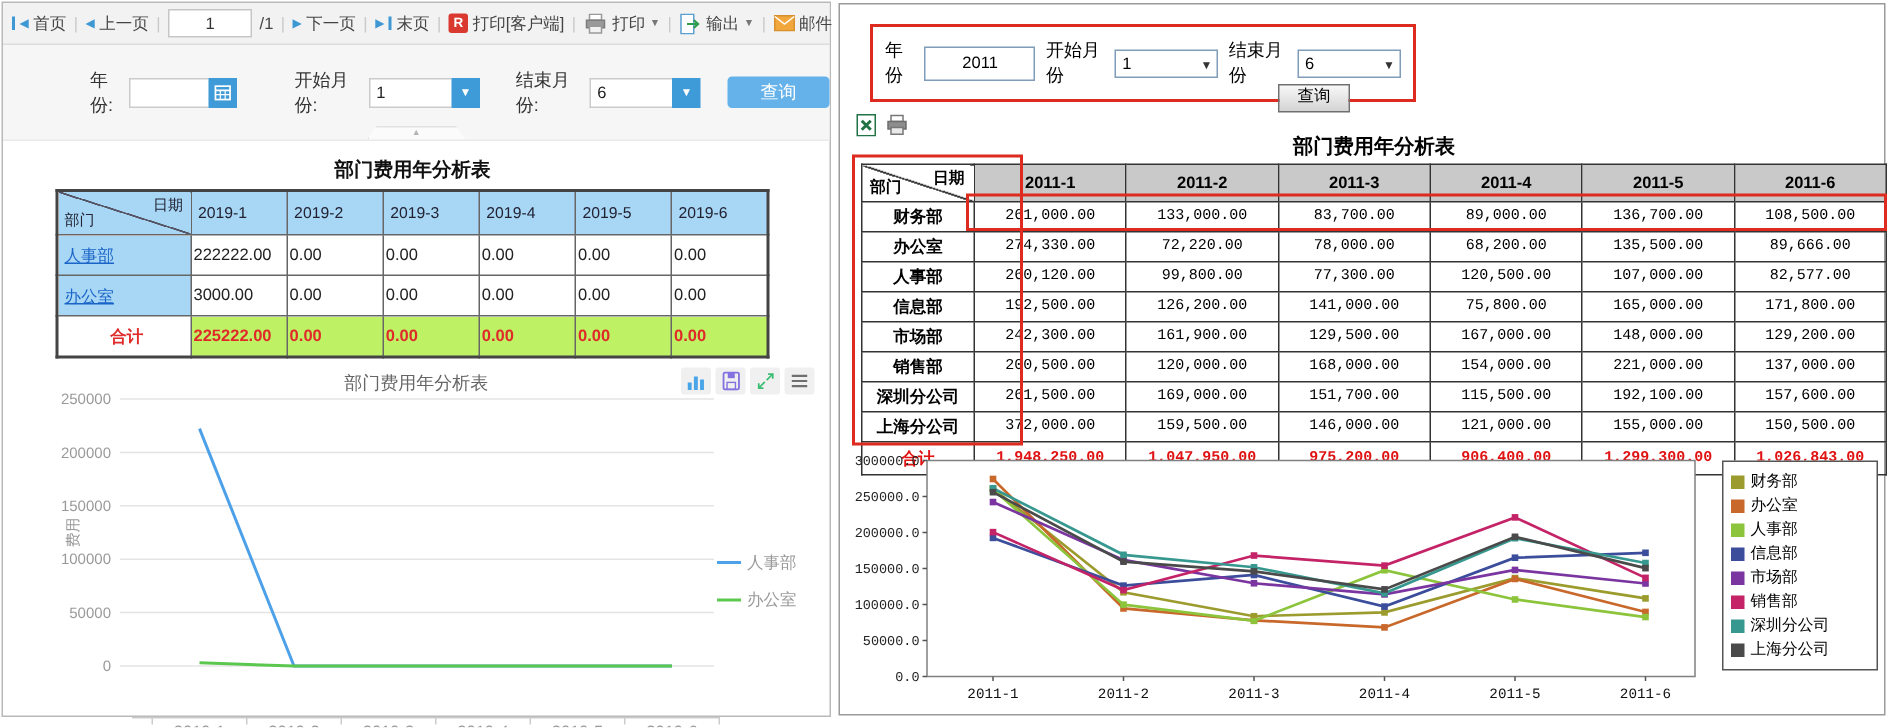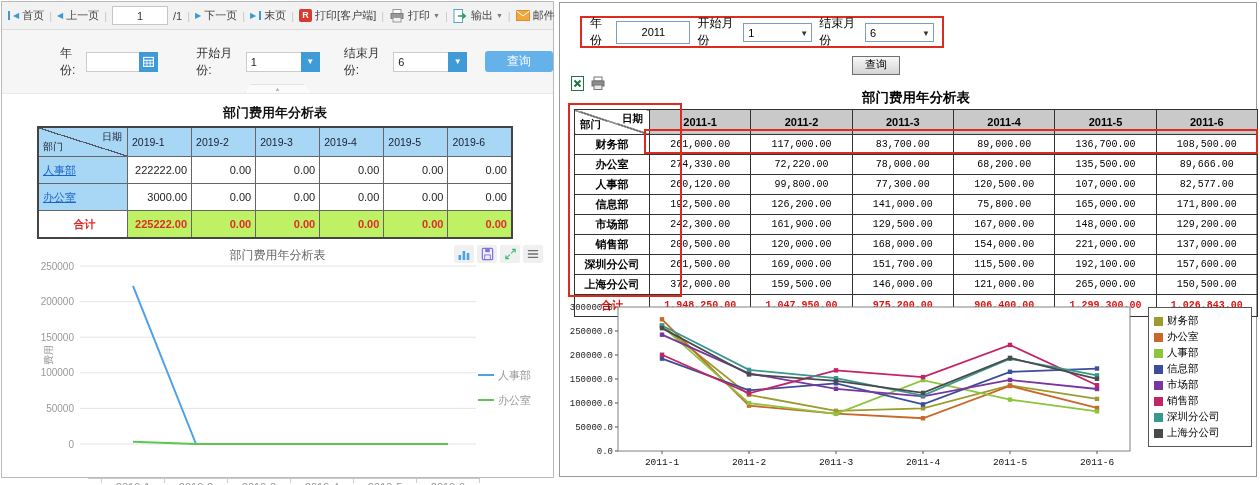--- a/index.html
+++ b/index.html
@@ -24,32 +24,32 @@
   .q-btn{margin-left:18px;width:70px;height:21px;background:#65b2ea;color:#fff;border:none;border-radius:3px;font-size:12px;cursor:pointer;}
   .collapse-handle{position:absolute;bottom:0;left:50%;transform:translateX(-50%);width:64px;height:8px;background:#fbfbfb;border:1px solid #e2e2e2;border-bottom:none;clip-path:polygon(0 100%,10% 0,90% 0,100% 100%);text-align:center;font-size:6px;line-height:8px;color:#b5b5b5;}
   .lp-ttl{width:476px;margin:10px 0 4px 35px;text-align:center;font-weight:bold;font-size:13px;color:#111;}
   table.ltable{margin-left:35px;border-collapse:collapse;table-layout:fixed;width:476px;font-size:11px;border:2px solid #444;}
   .ltable th,.ltable td{border:1px solid #666;height:24px;overflow:hidden;}
   .ltable thead th{background:#a7d7f5;font-weight:normal;color:#223;height:26px;font-size:10.5px;text-align:left;padding-left:4px;}
   .ltable th.corner{position:relative;padding:0;background-color:#a7d7f5;background-image:linear-gradient(to top right,transparent calc(50% - 0.6px),#556 calc(50% - 0.6px),#556 calc(50% + 0.6px),transparent calc(50% + 0.6px));}
   .c-top{position:absolute;top:2px;right:5px;font-size:10px;}
   .c-bot{position:absolute;bottom:2px;left:4px;font-size:10px;}
   .ltable td.dept{background:#a7d7f5;text-align:left;padding-left:4px;}
-  .ltable td.val{text-align:right;padding-right:4px;color:#222;background:#fff;}
+  .ltable td.val{padding-right:4px;color:#222;background:#fff;}
   .ltable .dept a{color:#1b64c8;text-decoration:underline;cursor:pointer;}
   .ltable tr.total td{color:#e02a2a;font-weight:bold;background:#bef264;}
   .ltable tr.total td.tlabel{text-align:center;}
   .lp-chart{position:relative;margin-top:6px;height:250px;}
   .lp-chart-title{position:absolute;top:2px;left:0;right:0;text-align:center;font-size:12px;color:#666;}
   .lp-tools{position:absolute;top:0;right:10px;display:flex;gap:3px;}
   .tool{width:20px;height:18px;background:#f0f0f0;border-radius:2px;display:flex;align-items:center;justify-content:center;cursor:pointer;}
   #lchart{position:absolute;left:12px;top:12px;}
   
   .rp{left:559px;top:2px;width:698px;height:475px;border:1px solid #9a9a9a;font-size:12px;color:#000;}
-  .rp-formbox{position:absolute;left:20px;top:13px;width:364px;height:32px;border:2px solid #dd2b20;display:flex;align-items:center;padding:0 8px;gap:7px;box-sizing:border-box;}
+  .rp-formbox{position:absolute;left:20px;top:13px;width:364px;height:52px;border:2px solid #dd2b20;display:flex;align-items:center;padding:0 8px;gap:7px;box-sizing:border-box;}
   .rp-year{width:68px;height:19px;border:1px solid #7f9db9;text-align:center;font-size:11px;}
   .rp-select{position:relative;width:84px;height:19px;border:1px solid #7f9db9;background:#fff;line-height:19px;padding-left:4px;font-size:11px;box-sizing:border-box;cursor:pointer;}
   .rp-caret{position:absolute;right:3px;top:0;font-size:8px;color:#333;}
   .rp-query{position:absolute;left:292px;top:53px;width:46px;height:17px;border:1px solid #707070;background:linear-gradient(#f8f8f8,#d4d4d4);font-size:11px;line-height:15px;text-align:center;cursor:pointer;}
   .rp-icons{position:absolute;left:10px;top:73px;display:flex;gap:5px;align-items:center;}
   .rp-ttl{position:absolute;top:86px;left:14px;width:684px;text-align:center;font-weight:bold;font-size:13.5px;}
   table.rtable{position:absolute;top:106px;left:14px;width:684px;border-collapse:collapse;table-layout:fixed;}
   .rtable th,.rtable td{border:1px solid #333;height:17px;overflow:hidden;}
   .rtable thead th{background:#c9c9c9;height:22px;font-size:11px;font-weight:bold;}
   .rtable th.corner{position:relative;background-color:#fff;background-image:linear-gradient(to top right,transparent calc(50% - 0.6px),#333 calc(50% - 0.6px),#333 calc(50% + 0.6px),transparent calc(50% + 0.6px));}
@@ -317,21 +317,21 @@
             <th>2011-3</th>
             <th>2011-4</th>
             <th>2011-5</th>
             <th>2011-6</th>
           </tr>
         </thead>
       <tbody>
           <tr>
             <td class="dept">财务部</td>
             <td class="val">261,000.00</td>
-            <td class="val">117,000.00</td>
+            <td class="val">133,000.00</td>
             <td class="val">83,700.00</td>
             <td class="val">89,000.00</td>
             <td class="val">136,700.00</td>
             <td class="val">108,500.00</td>
           </tr>
           <tr>
             <td class="dept">办公室</td>
             <td class="val">274,330.00</td>
             <td class="val">72,220.00</td>
             <td class="val">78,000.00</td>
@@ -383,21 +383,21 @@
             <td class="val">115,500.00</td>
             <td class="val">192,100.00</td>
             <td class="val">157,600.00</td>
           </tr>
           <tr>
             <td class="dept">上海分公司</td>
             <td class="val">372,000.00</td>
             <td class="val">159,500.00</td>
             <td class="val">146,000.00</td>
             <td class="val">121,000.00</td>
-            <td class="val">265,000.00</td>
+            <td class="val">155,000.00</td>
             <td class="val">150,500.00</td>
           </tr>
         </tbody>
       <tfoot>
           <tr class="total">
             <td class="tlabel dept" style="background: rgb(255, 255, 255); text-align: center;">合计</td>
             <td class="val">1,948,250.00</td>
             <td class="val">1,047,950.00</td>
             <td class="val">975,200.00</td>
             <td class="val">906,400.00</td>

